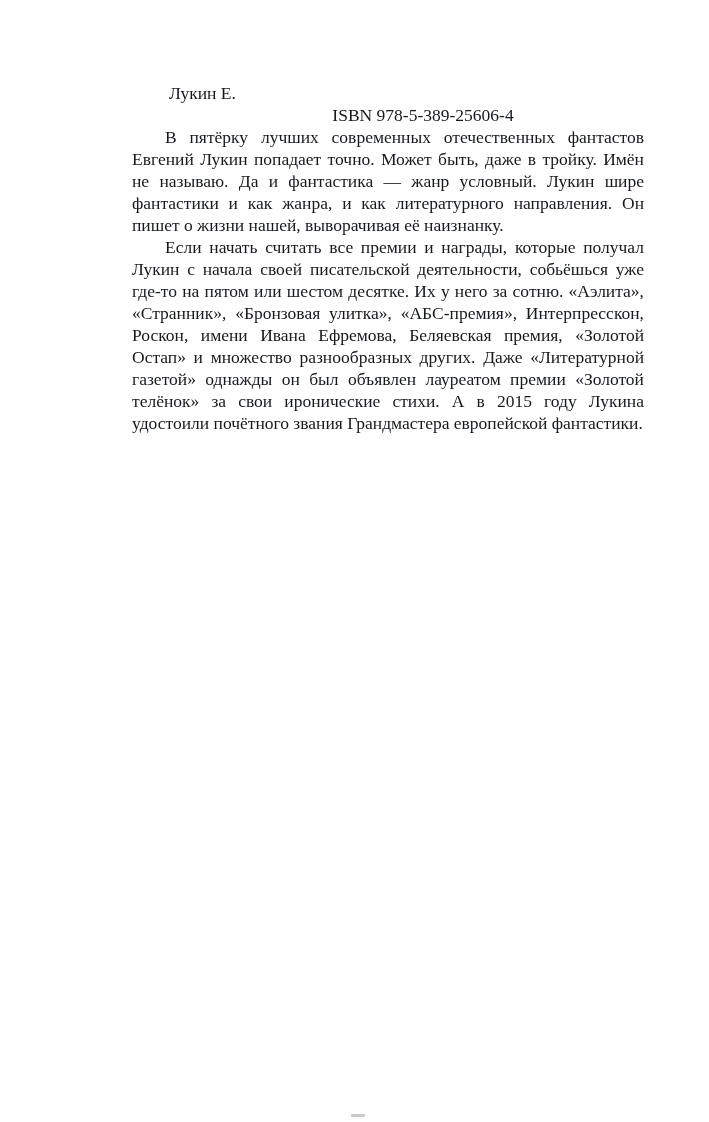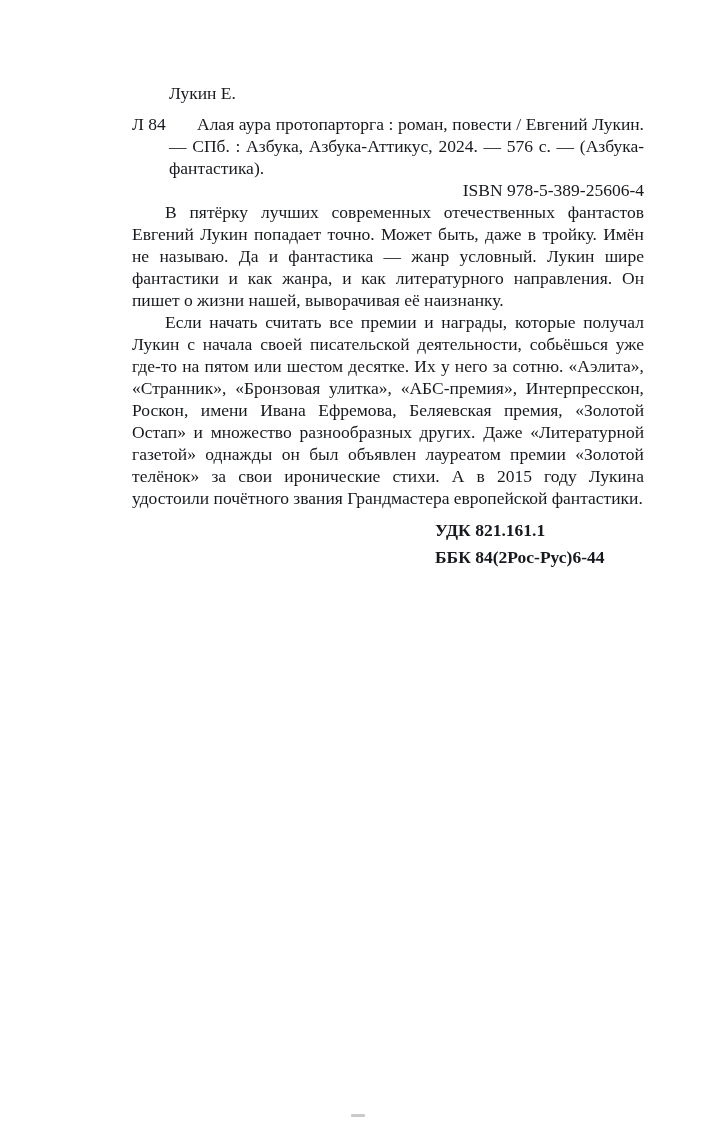--- a/index.html
+++ b/index.html
@@ -48,21 +48,21 @@
       white-space: nowrap;
     }
 
     .bib {
       margin-left: 37px;
       text-indent: 28px;
     }
 
     .isbn-line {
       margin-left: 70px;
-      text-align: right;
+      text-align: center;
       white-space: nowrap;
     }
 
     .para {
       text-indent: 33px;
     }
 
     .codes {
       margin-top: 8px;
       margin-left: 303px;
@@ -83,33 +83,25 @@
     }
   </style>
 </head>
 <body>
 
 <div class="page">
   <div class="content">
 
     <div class="author-heading">Лукин Е.</div>
 
-    <div class="catalog-entry">
-      <span class="catalog-code">Л 84</span>
-      <p class="bib">Алая аура протопарторга : роман, повести / Евгений Лукин. — СПб. : Азбука, Азбука-Аттикус, 2024. — 576 с. — (Азбука-фантастика).</p>
-    </div>
 
     <div class="isbn-line">ISBN 978-5-389-25606-4</div>
 
     <p class="para">В пятёрку лучших современных отечественных фантастов Евгений Лукин попадает точно. Может быть, даже в тройку. Имён не называю. Да и фантастика — жанр условный. Лукин шире фантастики и как жанра, и как литературного направления. Он пишет о жизни нашей, выворачивая её наизнанку.</p>
 
     <p class="para">Если начать считать все премии и награды, которые получал Лукин с начала своей писательской деятельности, собьёшься уже где-то на пятом или шестом десятке. Их у него за сотню. «Аэлита», «Странник», «Бронзовая улитка», «АБС-премия», Интерпресскон, Роскон, имени Ивана Ефремова, Беляевская премия, «Золотой Остап» и множество разнообразных других. Даже «Литературной газетой» однажды он был объявлен лауреатом премии «Золотой телёнок» за свои иронические стихи. А в 2015 году Лукина удостоили почётного звания Грандмастера европейской фантастики.</p>
 
 
-    <div class="codes">
-      <div>УДК 821.161.1</div>
-      <div>ББК 84(2Рос-Рус)6-44</div>
-    </div>
 
   </div>
 
   <div class="bottom-mark"></div>
 </div>
 
 </body></html>

